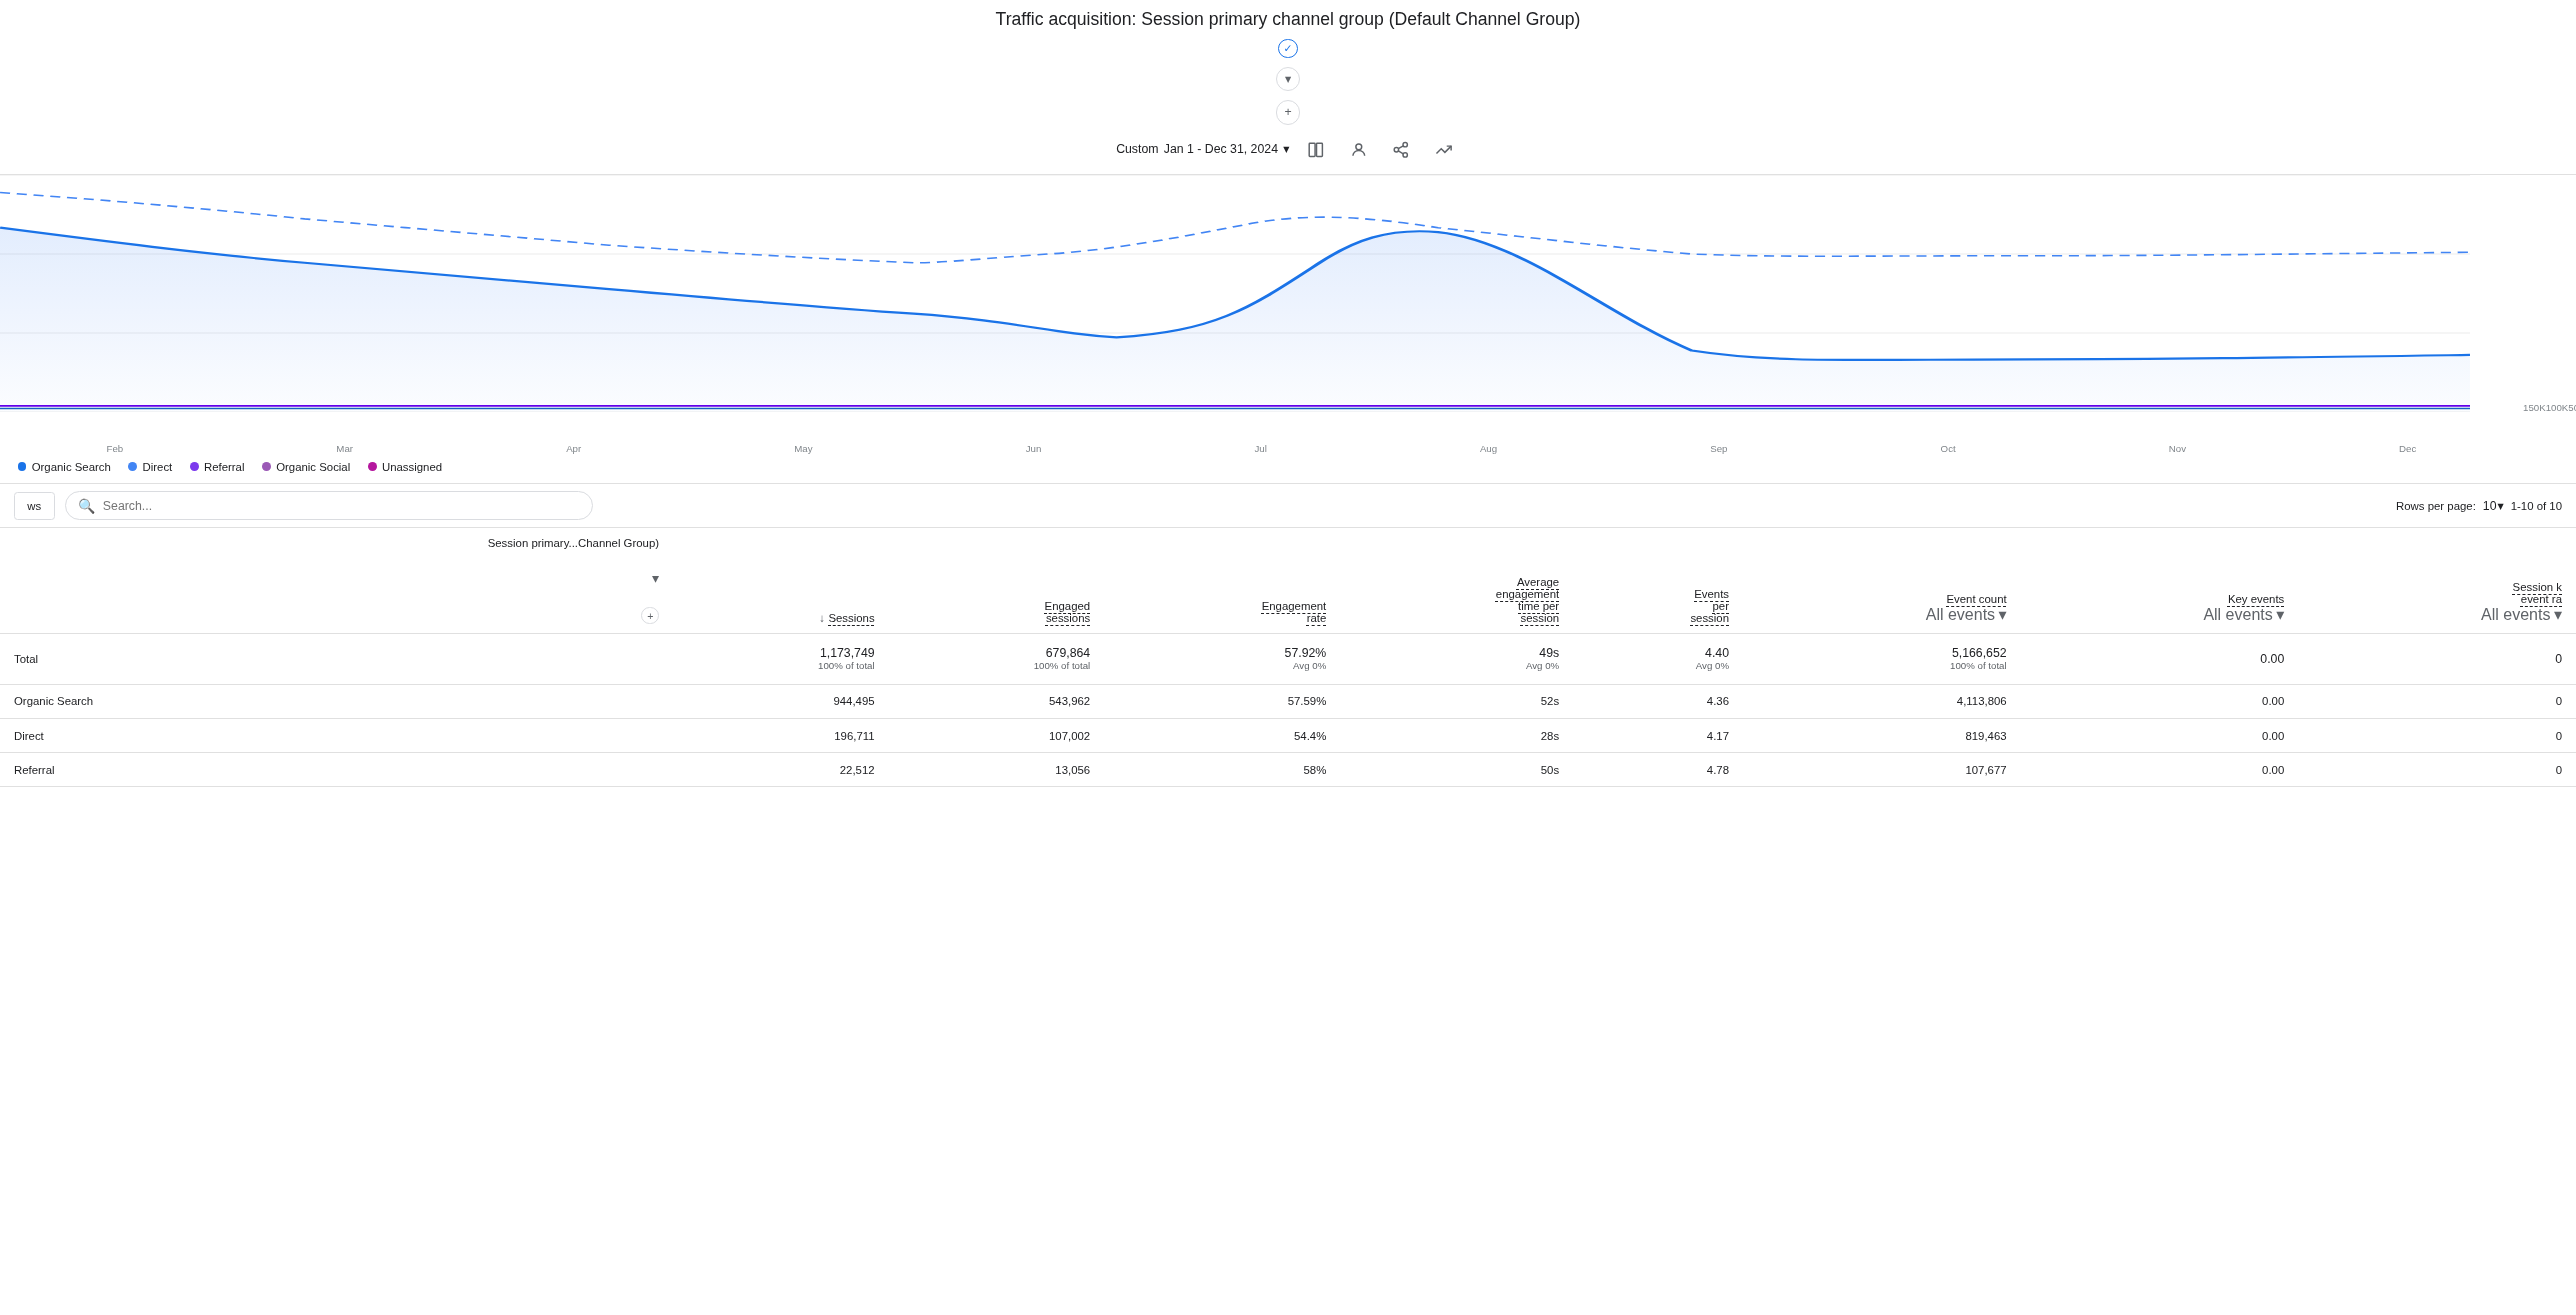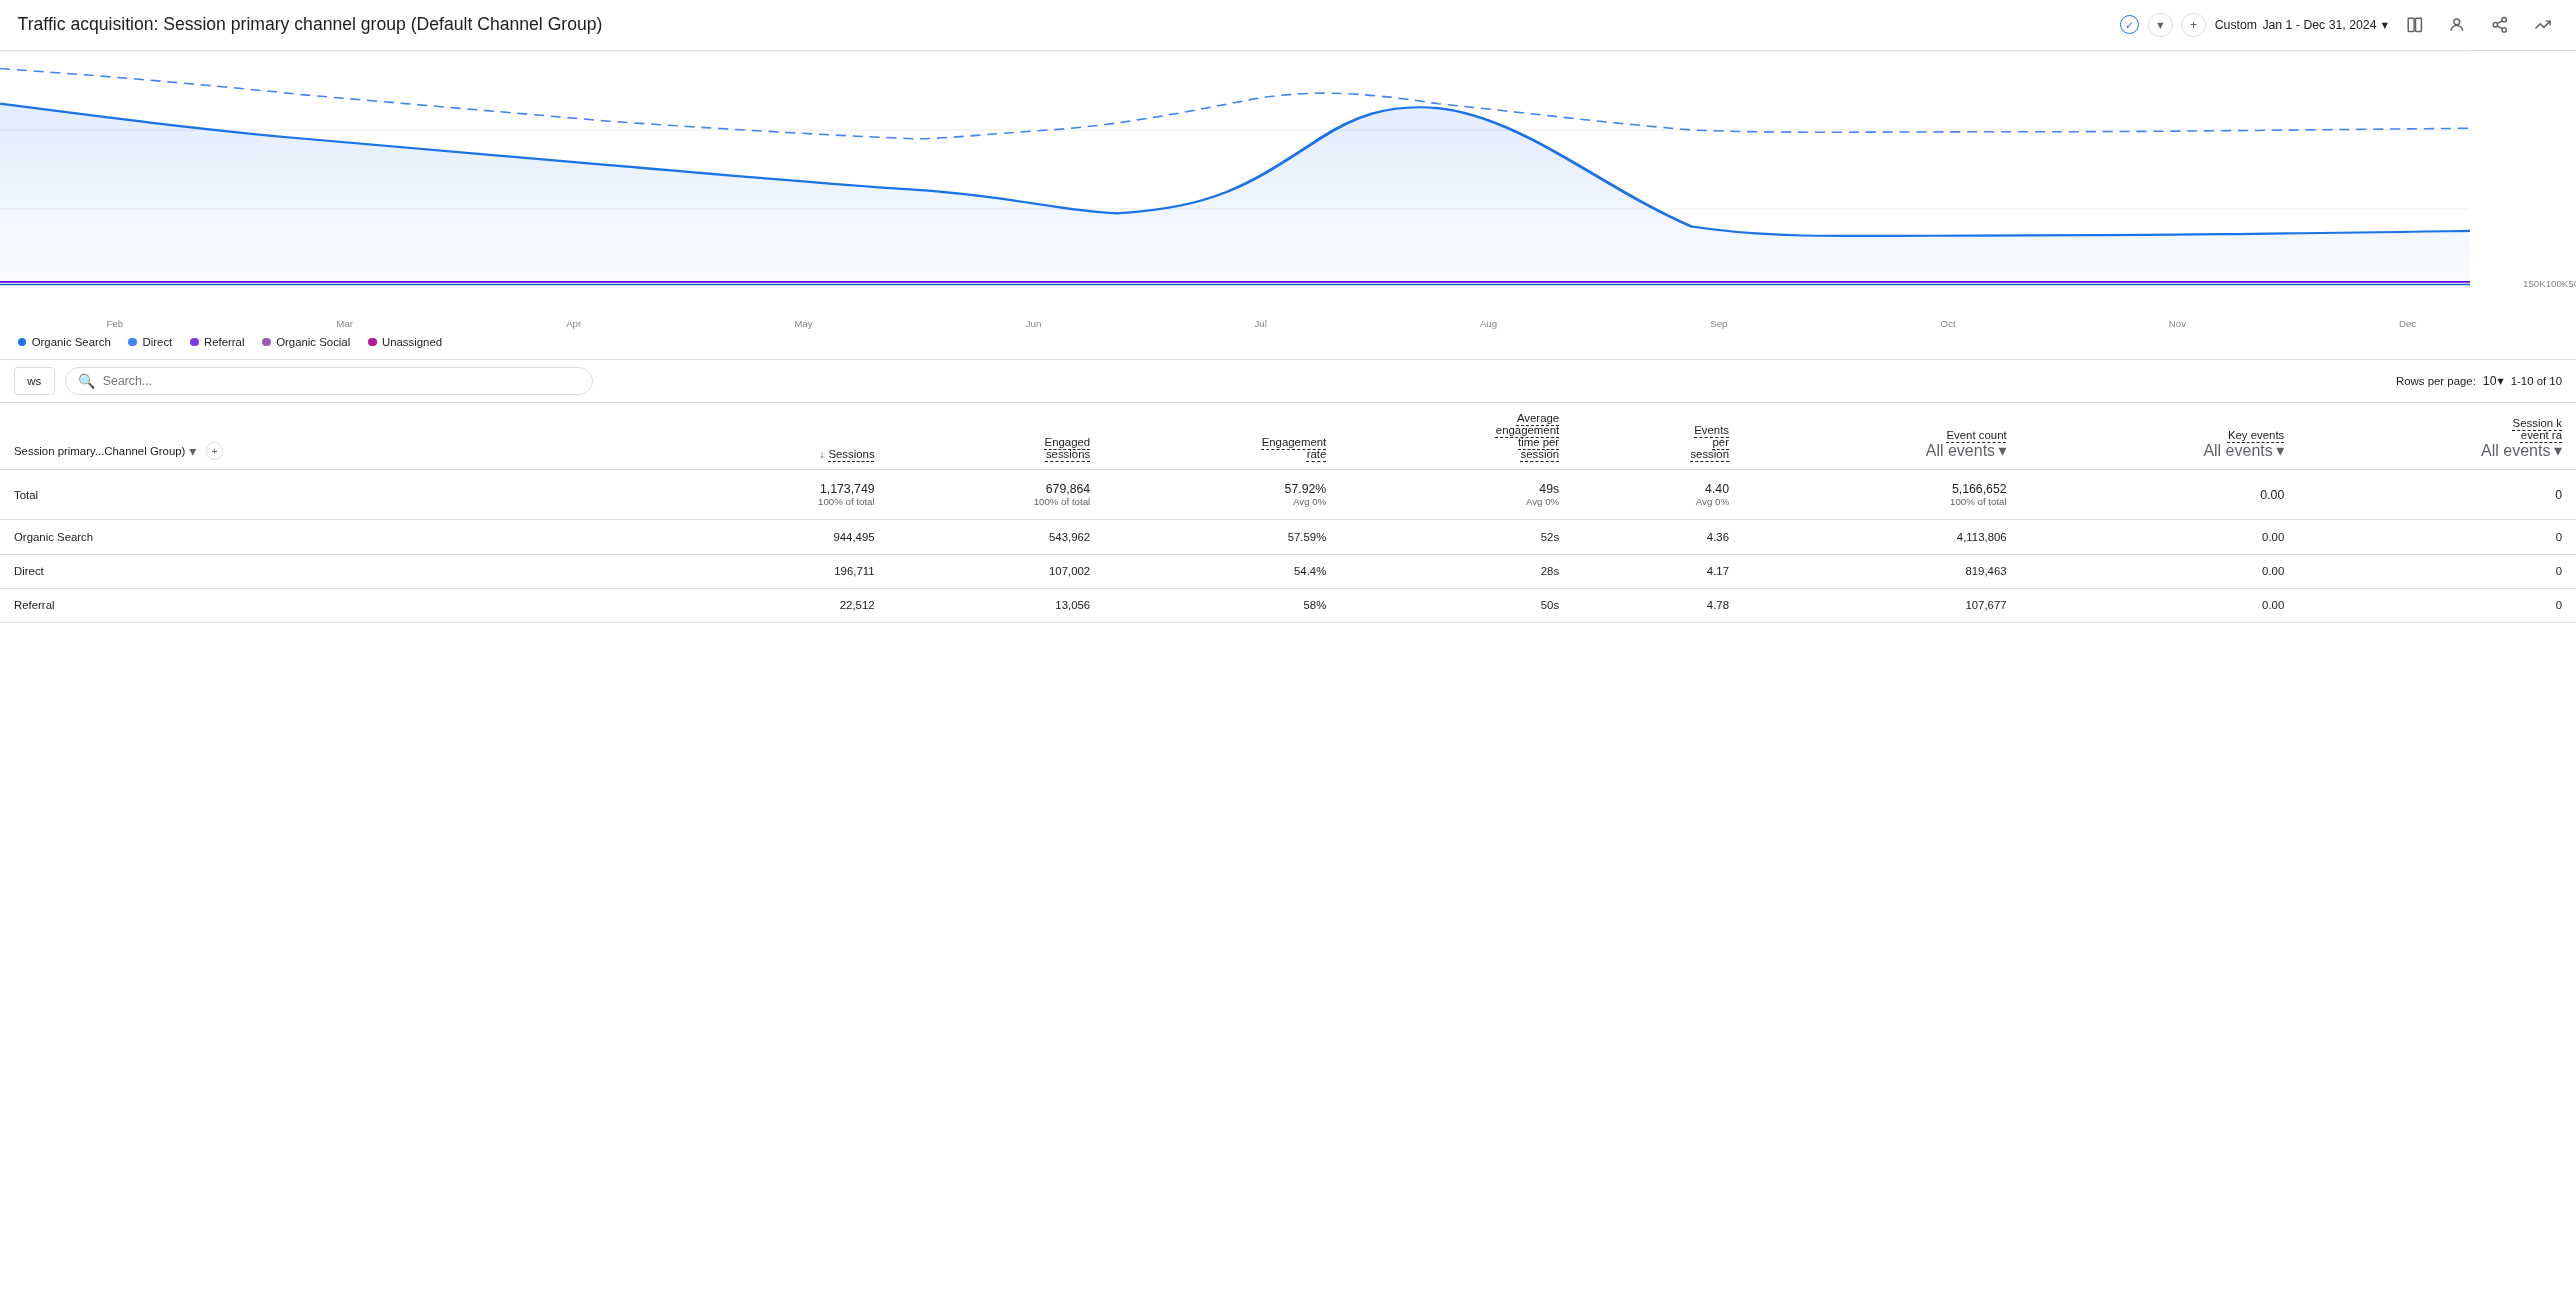--- a/index.html
+++ b/index.html
@@ -11,20 +11,21 @@
       overflow-x: hidden;
     }
 
     
     .header {
       display: flex;
       align-items: center;
       padding: 8.8px 17.6px;
       border-bottom: 0.9px solid #e0e0e0;
       gap: 8.8px;
+      flex-direction: column;
     }
     .header-title {
       font-size: 17.6px;
       font-weight: 500;
       color: #202124;
       flex: 1;
     }
     .header-controls {
       display: flex;
       align-items: center;
@@ -251,22 +252,23 @@
       display: inline-flex;
       align-items: center;
       justify-content: center;
       cursor: pointer;
       color: #5f6368;
       font-size: 10.6px;
       margin-left: 5.3px;
     }
     .dim-header {
       display: flex;
-      align-items: center;
-      gap: 4px;
+      align-items: flex-end;
+      gap: 21px;
+      flex-direction: column;
     }
     .chevron-icon { font-size: 14px; color: #5f6368; cursor: pointer; }
     .views-tab {
       padding: 7px 12.3px;
       font-size: 11.4px;
       border: 0.9px solid #dadce0;
       border-radius: 3.5px;
       color: #202124;
       cursor: pointer;
     }

